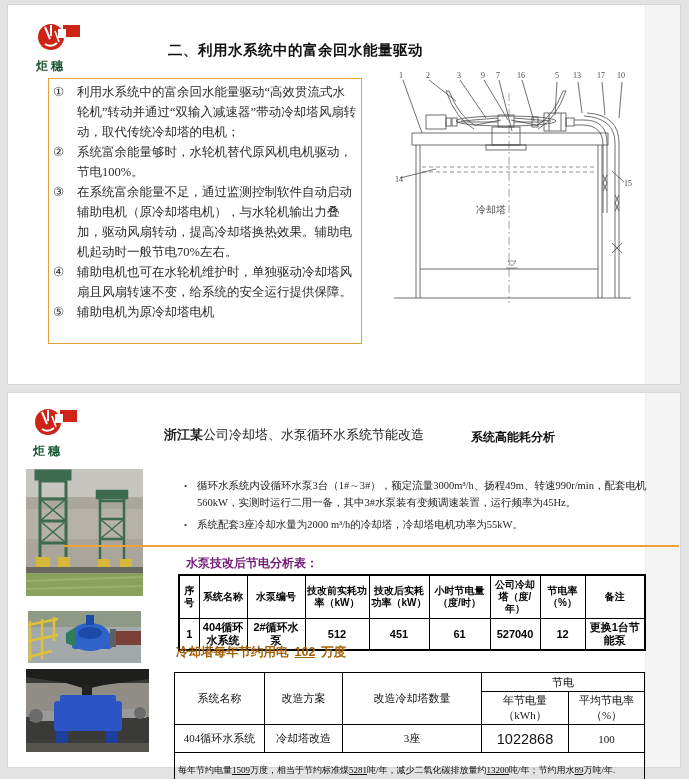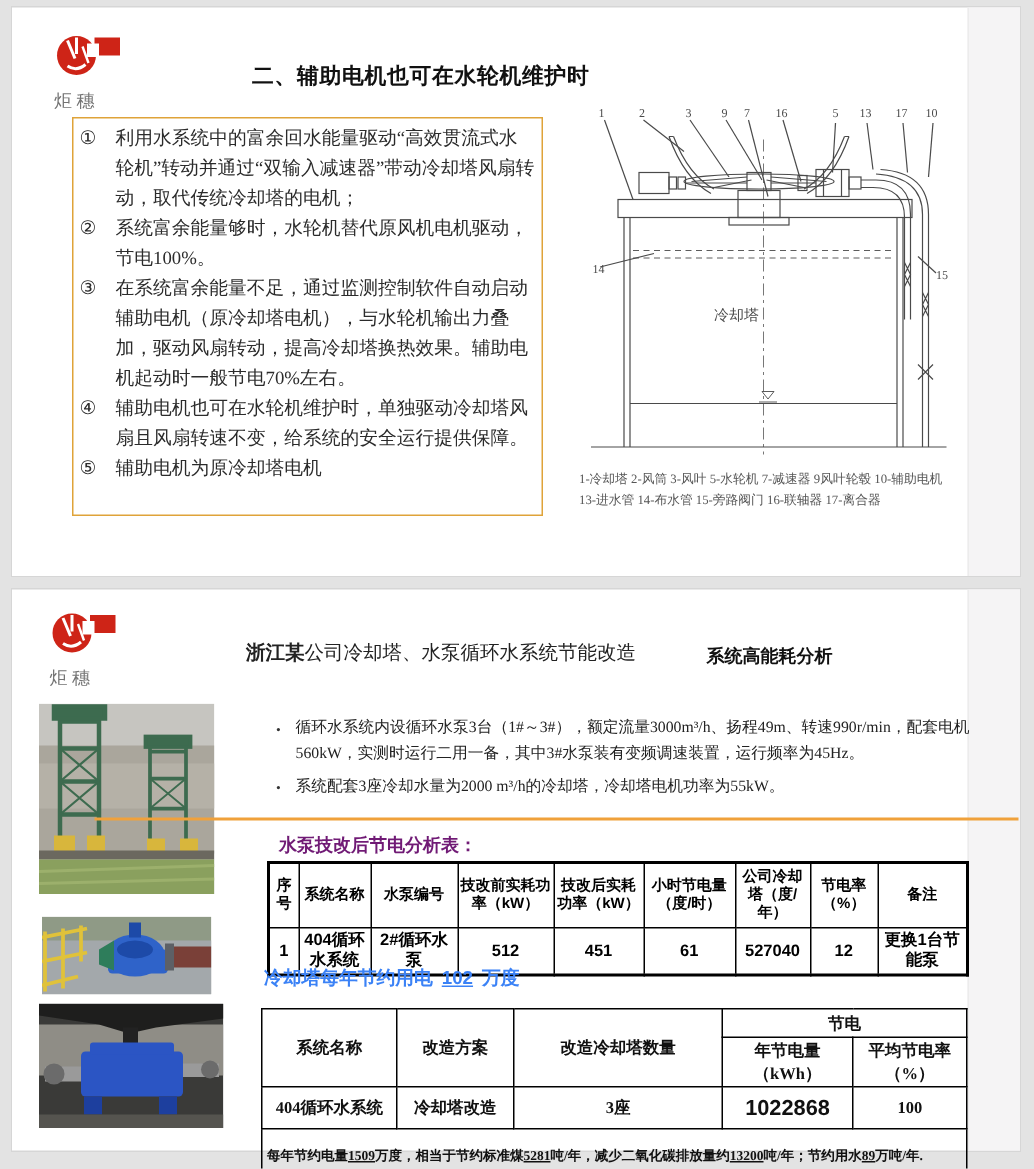--- a/index.html
+++ b/index.html
@@ -4,21 +4,21 @@
 <style>
   html,body{margin:0;padding:0;}
   body{width:689px;height:779px;background:#e3e3e3;font-family:"Liberation Sans",sans-serif;}
   .viewer{position:relative;width:689px;height:779px;overflow:hidden;background:#e3e3e3;}
   .slide{position:absolute;left:7px;width:674px;background:#fff;border:1px solid #d6d6d6;box-sizing:border-box;}
   #slide1{top:4px;height:381px;}
   #slide2{top:392px;height:376px;}
   .right-strip{position:absolute;top:0;right:0;width:34px;height:100%;background:#f5f4f5;border-left:1px solid #ececec;}
   
   .logo{position:absolute;}
-  .logo-text{font-size:12px;font-weight:normal;color:#737373;letter-spacing:3px;margin-top:0px;}
+  .logo-text{font-size:12px;font-weight:bold;color:#14532d;letter-spacing:3px;margin-top:0px;}
   
   .s1-title{position:absolute;left:160px;top:36px;font-size:14.5px;font-weight:bold;color:#111;letter-spacing:0.5px;}
   .points-box{position:absolute;left:40px;top:73px;width:314px;height:266px;border:1.5px solid #dfa339;box-sizing:border-box;padding:3px 4px 0 4px;}
   .point{display:flex;font-family:"Liberation Serif",serif;font-size:12.5px;line-height:20px;color:#2b2b2b;}
   .pnum{width:24px;flex:none;text-align:left;}
   .ptext{flex:1;}
   
   .diagram{position:absolute;left:378px;top:58px;width:275px;}
   .diagram svg{display:block;}
   .legend{font-family:"Liberation Serif",serif;font-size:8.5px;color:#555;line-height:14px;margin-top:4px;white-space:nowrap;}
@@ -32,24 +32,24 @@
   .bullet{display:flex;font-family:"Liberation Serif",serif;font-size:10.5px;line-height:17px;color:#222;margin-bottom:5px;}
   .bmark{width:13px;flex:none;font-size:9px;padding-top:1px;color:#333;}
   .btext{flex:1;}
   .orange-line{position:absolute;left:55px;top:152px;width:616px;height:2px;background:#f0a13b;z-index:5;}
   .t1-title{position:absolute;left:178px;top:162px;font-size:12px;font-weight:bold;color:#701a75;}
   table{border-collapse:collapse;table-layout:fixed;}
   .table1{position:absolute;left:170px;top:181px;width:466px;border:2px solid #000000;}
   .table1 th,.table1 td{border:1px solid #000;text-align:center;vertical-align:middle;padding:1px;}
   .table1 th{font-size:10px;font-weight:bold;line-height:12px;height:40px;}
   .table1 td{font-size:11px;font-weight:bold;height:28px;line-height:13px;}
-  .annual{position:absolute;left:168px;top:251px;font-size:12.5px;font-weight:bold;color:#3b82f6;}
+  .annual{position:absolute;left:168px;top:251px;font-size:12.5px;font-weight:bold;color:#a16207;}
   .annual .u{text-decoration:underline;padding:0 6px;}
   .table2{position:absolute;left:166px;top:279px;width:470px;border:1.5px solid #000;font-family:"Liberation Serif",serif;}
-  .table2 th,.table2 td{border:1px solid #000;text-align:center;vertical-align:middle;padding:1px;font-weight:bold;color:#111;}
+  .table2 th,.table2 td{border:1px solid #000;text-align:center;vertical-align:middle;padding:1px;font-weight:normal;color:#111;}
   .table2 .h1{font-size:11px;height:16px;}
   .table2 .h2{font-size:11px;height:20px;}
   .table2 td{font-size:11px;height:25px;}
   .table2 .big{font-size:14.5px;font-family:"Liberation Sans",sans-serif;}
   .table2 .foot{font-size:9px;text-align:left;padding:4px 3px;height:26px;line-height:12px;}
   .table2 .foot .u{text-decoration:underline;}
   
   .photo{position:absolute;overflow:hidden;}
   #photo1{left:18px;top:76px;width:117px;height:127px;}
   #photo2{left:20px;top:218px;width:113px;height:52px;}
@@ -69,21 +69,21 @@
         <rect x="27" y="7" width="17" height="12" fill="#ce2417"></rect>
         <rect x="22" y="11" width="8" height="9" fill="#ffffff"></rect>
         <path d="M9,9 L14,21" stroke="#fff" stroke-width="2" fill="none"></path>
         <path d="M15,7 L15,18" stroke="#fff" stroke-width="2" fill="none"></path>
         <path d="M9,26 Q15,30 21,25" stroke="#fff" stroke-width="2" fill="none"></path>
         <path d="M19,13 L23,24" stroke="#fff" stroke-width="1.6" fill="none"></path>
       </svg>
       <div class="logo-text">炬穗</div>
     </div>
 
-    <div class="s1-title">二、辅助电机也可在水轮机维护时</div>
+    <div class="s1-title">二、利用水系统中的富余回水能量驱动</div>
 
     <div class="points-box">
       <div class="point">
         <span class="pnum">①</span>
         <span class="ptext">利用水系统中的富余回水能量驱动“高效贯流式水轮机”转动并通过“双输入减速器”带动冷却塔风扇转动，取代传统冷却塔的电机；</span>
       </div>
       <div class="point">
         <span class="pnum">②</span>
         <span class="ptext">系统富余能量够时，水轮机替代原风机电机驱动，节电100%。</span>
       </div>
@@ -174,24 +174,20 @@
           <text x="135" y="15">16</text>
           <text x="171" y="15">5</text>
           <text x="191" y="15">13</text>
           <text x="215" y="15">17</text>
           <text x="235" y="15">10</text>
           <text x="13" y="119">14</text>
           <text x="242" y="123">15</text>
           <text x="90" y="150" font-size="10" text-anchor="start">冷却塔</text>
         </g>
       </svg>
-      <div class="legend">
-        <div>1-冷却塔  2-风筒 3-风叶 5-水轮机 7-减速器   9风叶轮毂  10-辅助电机</div>
-        <div>13-进水管  14-布水管  15-旁路阀门  16-联轴器  17-离合器</div>
-      </div>
     </div>
   </div>
 
   <div class="slide" id="slide2">
     <div class="right-strip"></div>
 
     <div class="logo" style="left:25px;top:10px;">
       <svg width="50" height="36" viewBox="0 0 50 36">
         <circle cx="15" cy="19" r="13" fill="#ce2417"></circle>
         <rect x="27" y="7" width="17" height="12" fill="#ce2417"></rect>

